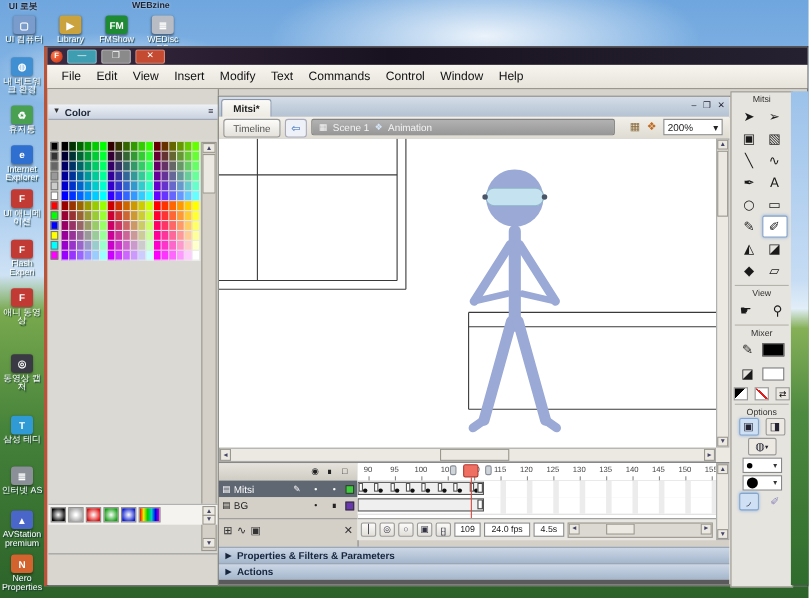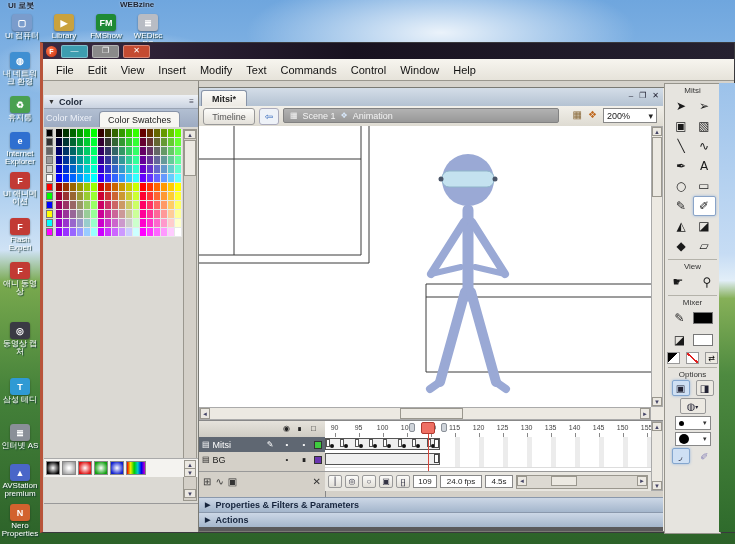--- a/index.html
+++ b/index.html
@@ -228,24 +228,20 @@
       <div class="menu-item">Control</div>
       <div class="menu-item">Window</div>
       <div class="menu-item">Help</div>
     </div>
 
   <div id="leftpanel">
     <div class="phead" style="top:14px;">
       <span class="arr">▼</span>
       <span>Color</span>
       <span class="opt">≡</span>
-    </div>
-    <div id="tabsrow">
-      <div id="tab-mixer">Color Mixer</div>
-      <div id="tab-swatches">Color Swatches</div>
     </div>
     <div id="swatchbody">
       <div id="speccol">
           <div class="spc" style="background: rgb(0, 0, 0);"></div>
           <div class="spc" style="background: rgb(51, 51, 51);"></div>
           <div class="spc" style="background: rgb(102, 102, 102);"></div>
           <div class="spc" style="background: rgb(153, 153, 153);"></div>
           <div class="spc" style="background: rgb(204, 204, 204);"></div>
           <div class="spc" style="background: rgb(255, 255, 255);"></div>
           <div class="spc" style="background: rgb(255, 0, 0);"></div>

